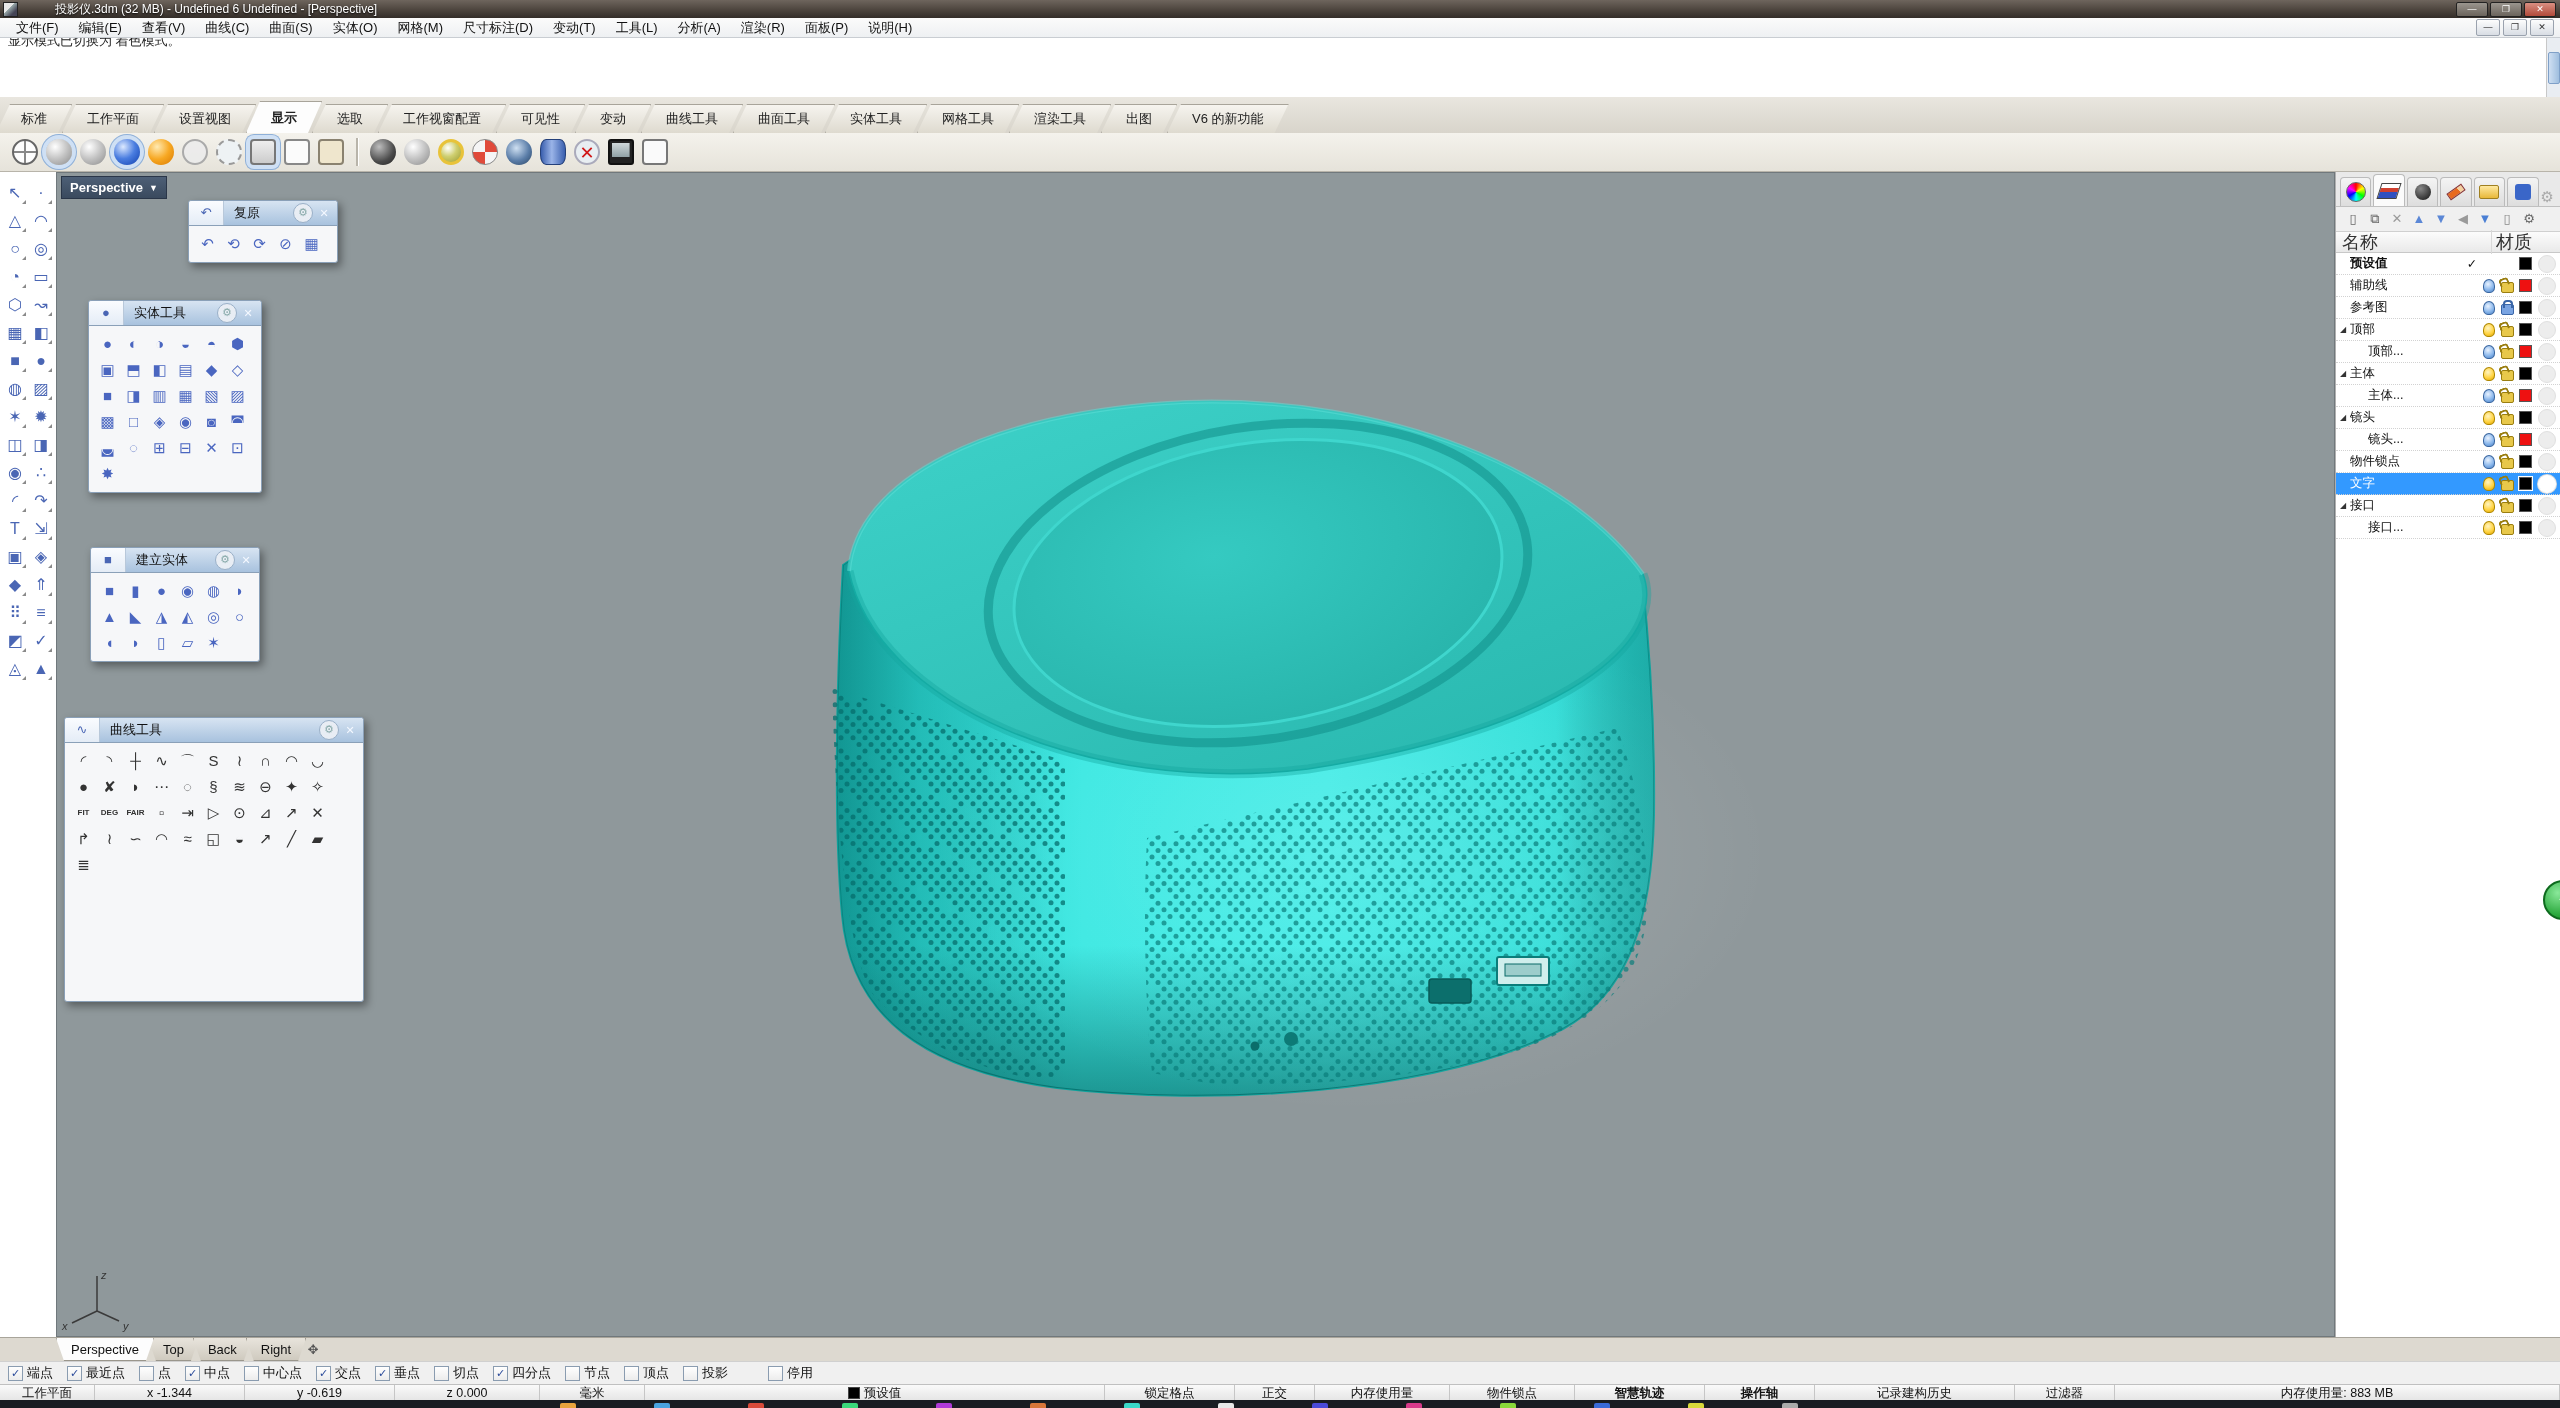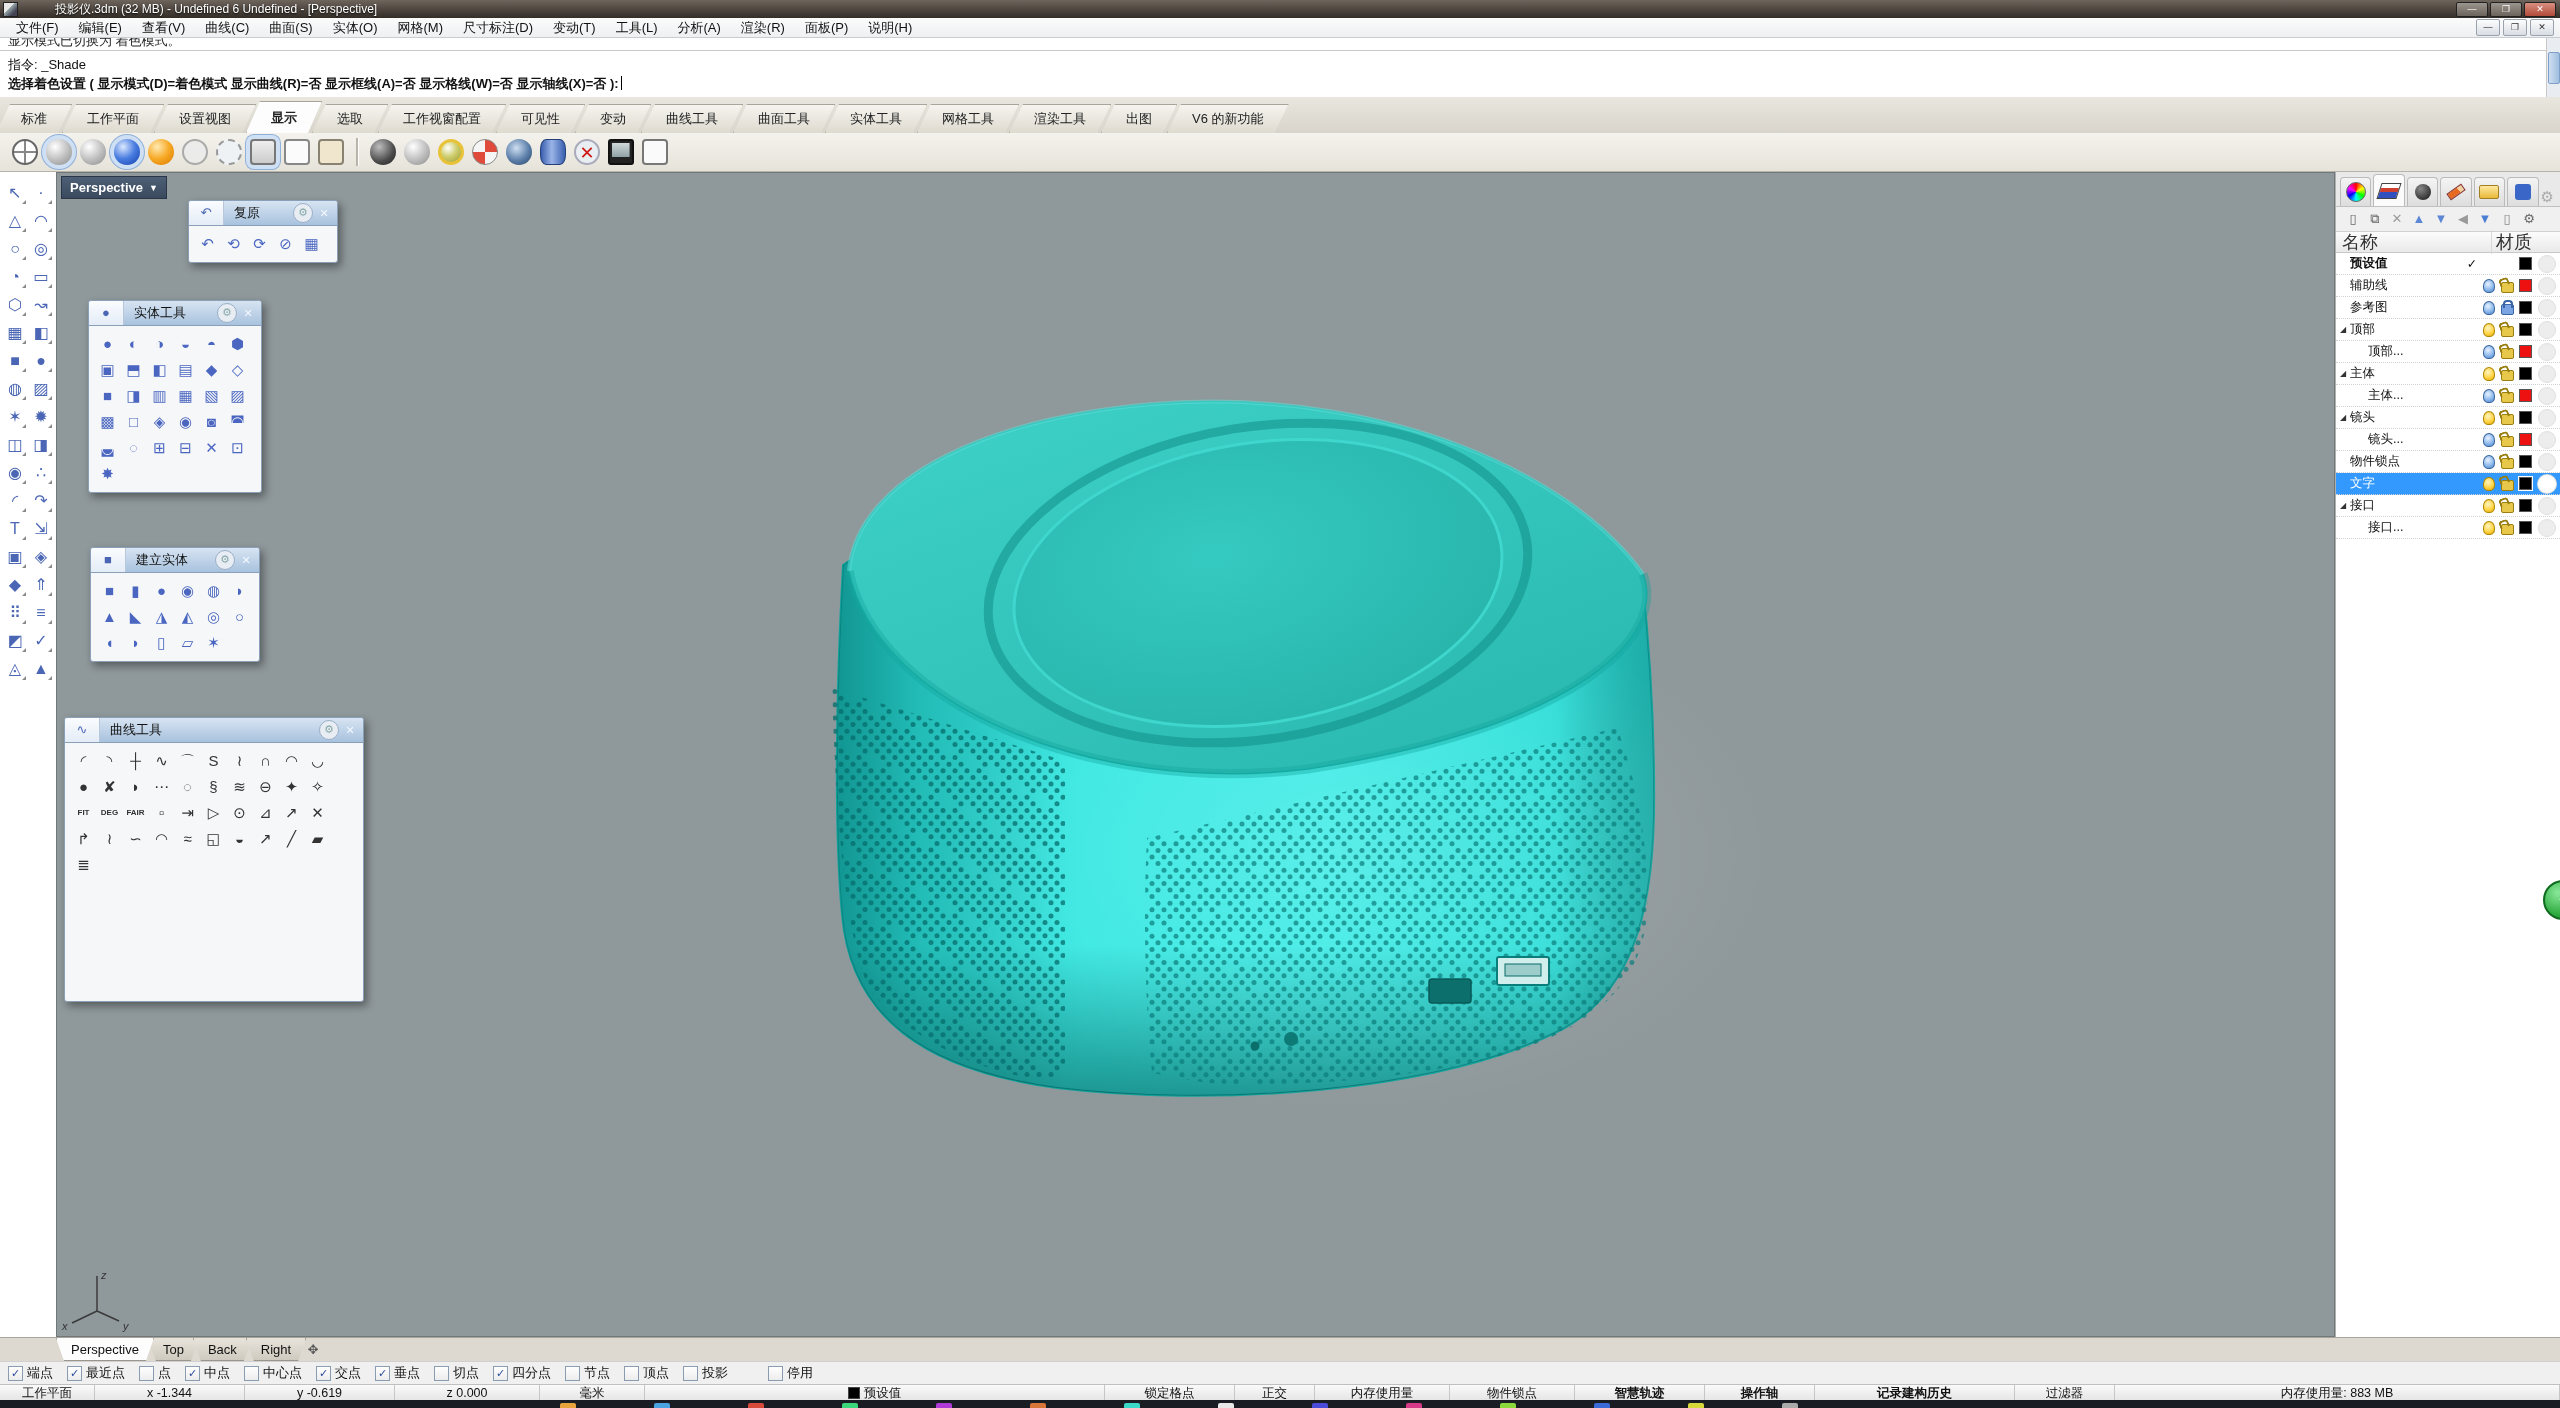--- a/index.html
+++ b/index.html
@@ -183,24 +183,20 @@
       <div class="menu-item">说明(H)</div>
       <div class="mdibtns">
       <div class="mdibtn">—</div>
       <div class="mdibtn">❐</div>
       <div class="mdibtn">✕</div>
     </div>
   </div>
 
   <div id="cmd">
     <div class="hist">显示模式已切换为 着色模式。</div>
-    <div class="inputzone">
-      <div class="prompt">指令: _Shade</div>
-      <div class="options"><span>选择着色设置 ( 显示模式(D)=着色模式  显示曲线(R)=否  显示框线(A)=否  显示格线(W)=否  显示轴线(X)=否 ):</span><span class="caret"></span></div>
-    </div>
     <div id="cmd-scroll">
         <div class="thumb"></div>
       </div>
   </div>
 
   <div id="ribbon">
     <div id="ribbon-tabs">
         <div class="rtab">标准</div>
         <div class="rtab">工作平面</div>
         <div class="rtab">设置视图</div>
@@ -3859,21 +3855,21 @@
       </div>
       <div class="pane" style="width: 125px;">
         <span>物件锁点</span>
       </div>
       <div class="pane bold" style="width: 130px;">
         <span>智慧轨迹</span>
       </div>
       <div class="pane bold" style="width: 110px;">
         <span>操作轴</span>
       </div>
-      <div class="pane" style="width: 200px; font-weight: bold;">
+      <div class="pane" style="width: 200px;">
         <span>记录建构历史</span>
       </div>
       <div class="pane" style="width: 100px; align-items: center;">
         <span>过滤器</span>
       </div>
       <div class="pane" style="width: 445px;">
         <span>内存使用量: 883 MB</span>
       </div>
     </div>
 

